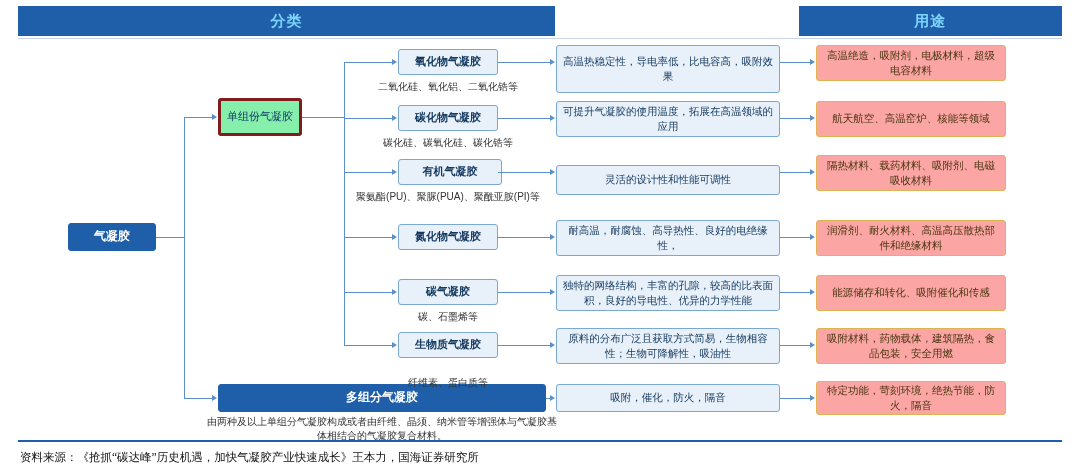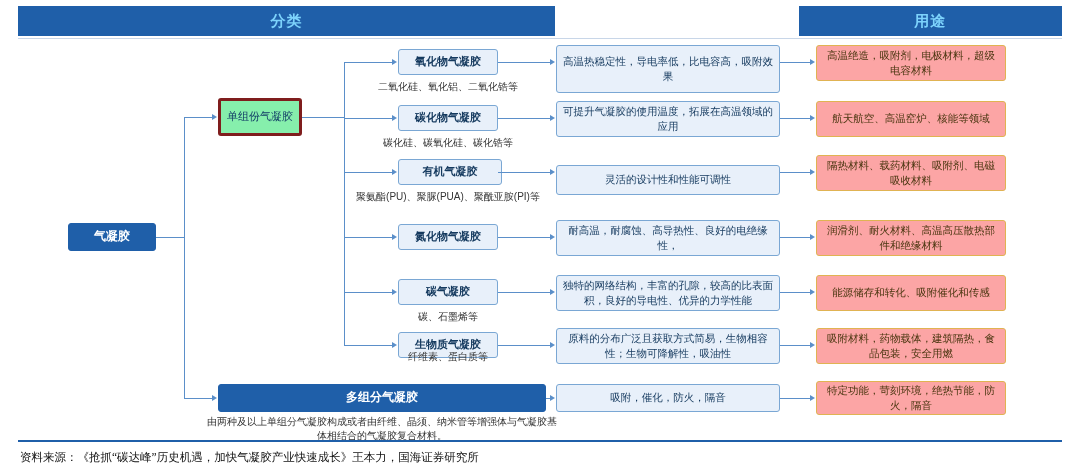--- a/index.html
+++ b/index.html
@@ -166,21 +166,21 @@
   <div class="ln lnh" style="left:498px;top:292px;width:52px;"></div>
   <div class="arrow" style="left:550px;top:288.5px;"></div>
   <div class="box blue-pale" style="left:556px;top:275px;width:224px;height:36px;">独特的网络结构，丰富的孔隙，较高的比表面积，良好的导电性、优异的力学性能</div>
   <div class="ln lnh" style="left:780px;top:292px;width:30px;"></div>
   <div class="arrow" style="left:810px;top:288.5px;"></div>
   <div class="box yellow" style="left:816px;top:275px;width:190px;height:36px;">能源储存和转化、吸附催化和传感</div>
 
   <div class="ln lnh" style="left:344px;top:345px;width:48px;"></div>
   <div class="arrow" style="left:392px;top:341.5px;"></div>
   <div class="box blue-pale" style="left:398px;top:332px;width:100px;height:26px;font-weight:bold;font-size:11px;">生物质气凝胶</div>
-  <div class="sublabel" style="left:382px;top:350px;width:132px;">纤维素、蛋白质等</div>
+  <div class="sublabel" style="left:382px;top:376px;width:132px;">纤维素、蛋白质等</div>
   <div class="ln lnh" style="left:498px;top:345px;width:52px;"></div>
   <div class="arrow" style="left:550px;top:341.5px;"></div>
   <div class="box blue-pale" style="left:556px;top:328px;width:224px;height:36px;">原料的分布广泛且获取方式简易，生物相容性；生物可降解性，吸油性</div>
   <div class="ln lnh" style="left:780px;top:345px;width:30px;"></div>
   <div class="arrow" style="left:810px;top:341.5px;"></div>
   <div class="box yellow" style="left:816px;top:328px;width:190px;height:36px;">吸附材料，药物载体，建筑隔热，食品包装，安全用燃</div>
 
   <div class="ln lnh" style="left:546px;top:398px;width:4px;"></div>
   <div class="arrow" style="left:550px;top:394.5px;"></div>
   <div class="box blue-pale" style="left:556px;top:384px;width:224px;height:28px;">吸附，催化，防火，隔音</div>

